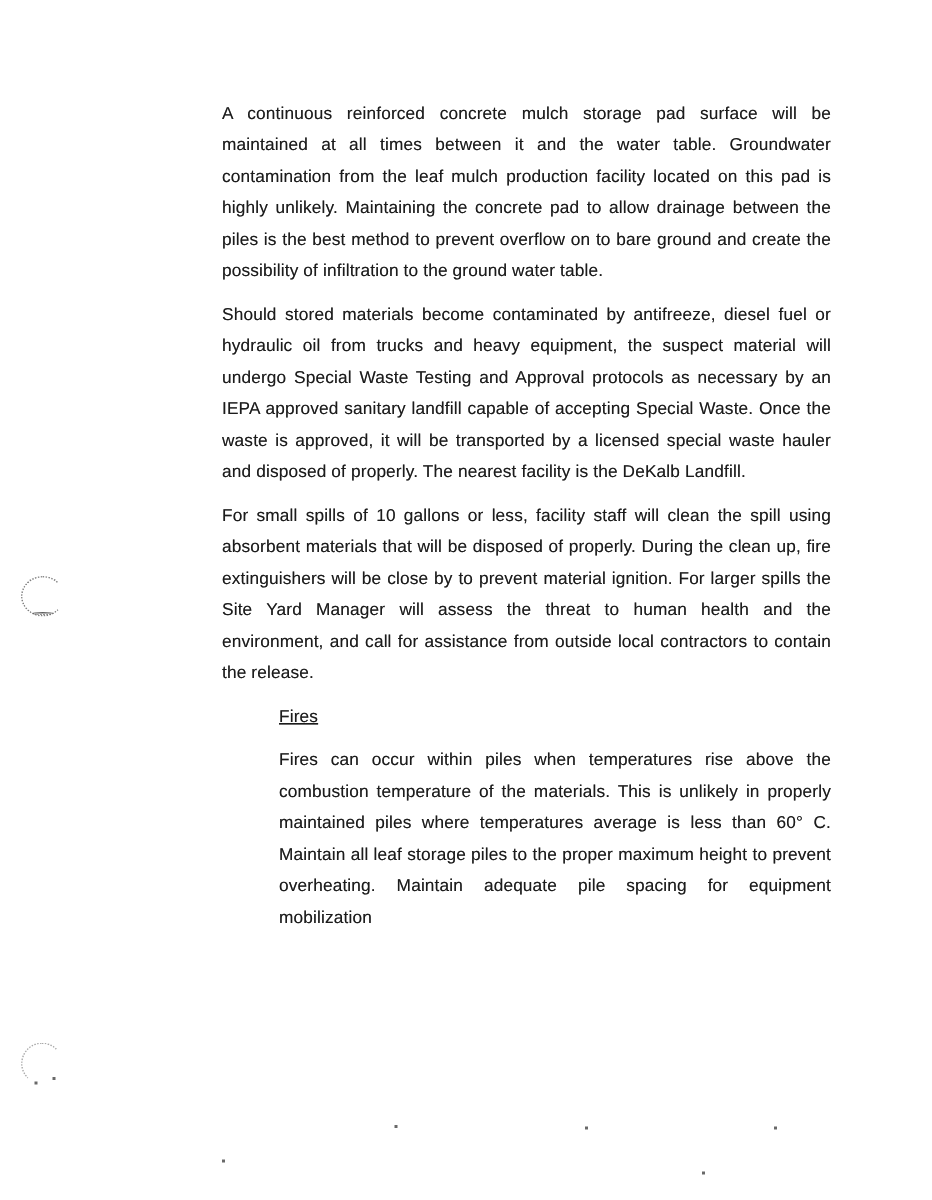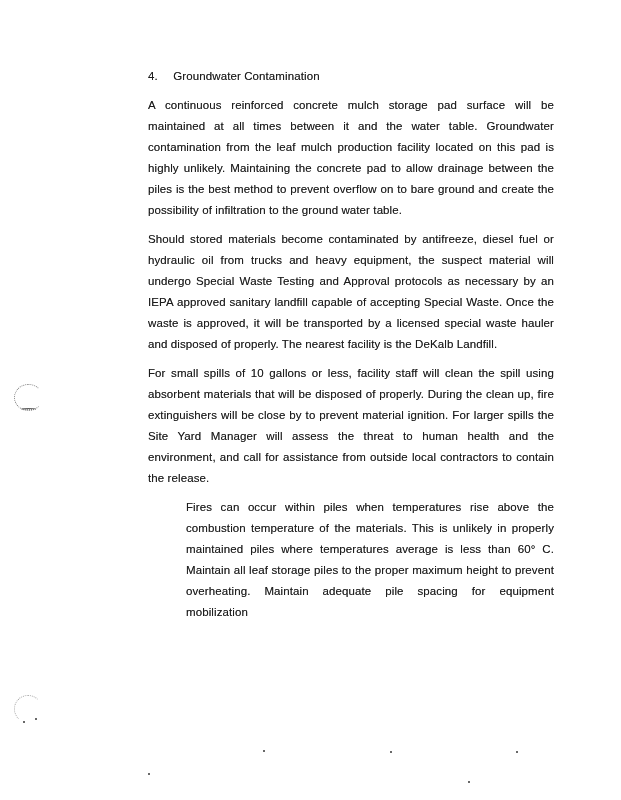--- a/index.html
+++ b/index.html
@@ -77,34 +77,31 @@
   .speck.s6 { left: 23px;  top: 721px; }
   .speck.s7 { left: 35px;  top: 718px; }
 </style>
 </head>
 <body>
 
 <div class="page">
 
   <div class="doc">
 
-    <p class="h">
-      <span class="num">4.</span>
-      <span class="h-title">Groundwater Contamination</span>
-    </p>
 
     <p class="body-para">A continuous reinforced concrete mulch storage pad surface will be maintained at all times between it and the water table. Groundwater contamination from the leaf mulch production facility located on this pad is highly unlikely.  Maintaining the concrete pad to allow drainage between the piles is the best method to prevent overflow on to bare ground and create the possibility of infiltration to the ground water table.</p>
 
 
     <p class="body-para">Should stored materials become contaminated by antifreeze, diesel fuel or hydraulic oil from trucks and heavy equipment, the suspect material will undergo Special Waste Testing and Approval protocols as necessary by an IEPA approved sanitary landfill capable of accepting Special Waste.  Once the waste is approved, it will be transported by a licensed special waste hauler and disposed of properly. The nearest facility is the DeKalb Landfill.</p>
 
     <p class="body-para">For small spills of 10 gallons or less, facility staff will clean the spill using absorbent materials that will be disposed of properly. During the clean up, fire extinguishers will be close by to prevent material ignition. For larger spills the Site Yard Manager will assess the threat to human health and the environment, and call for assistance from outside local contractors to contain the release.</p>
 
 
 
+    <p class="sub-h">Fires</p>
 
     <p class="body-para indent">Fires can occur within piles when temperatures rise above the combustion temperature of the materials.  This is unlikely in properly maintained piles where temperatures average is less than 60° C. Maintain all leaf storage piles to the proper maximum height to prevent overheating. Maintain adequate pile spacing for equipment mobilization</p>
 
   </div>
 
   <span class="circle-mark upper"></span>
   <span class="circle-mark upper-base"></span>
   <span class="circle-mark lower"></span>
 
   <span class="speck s1"></span>

